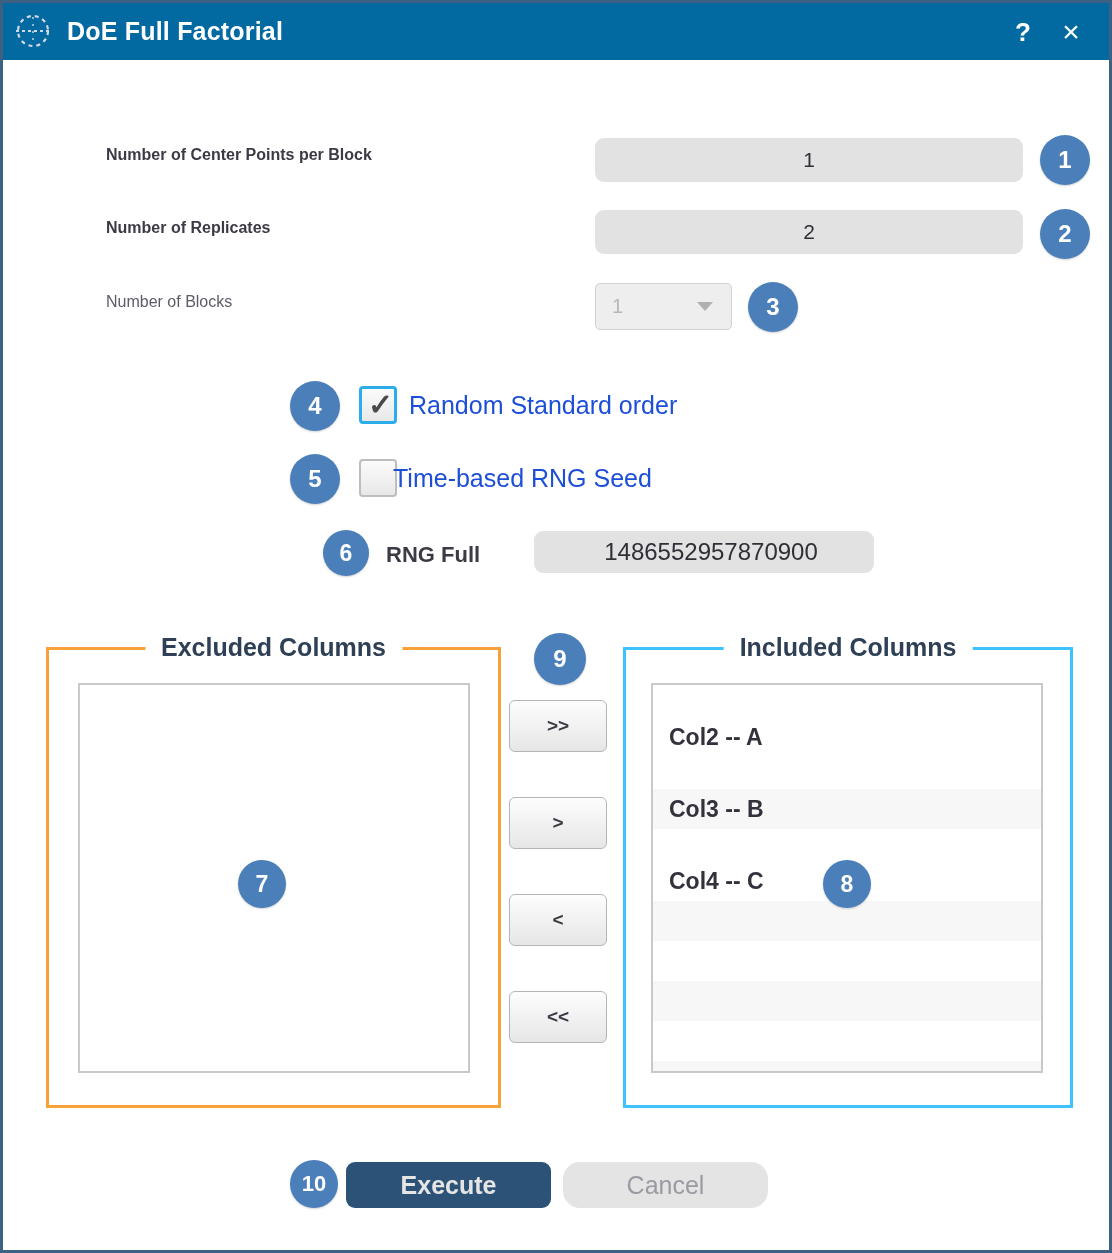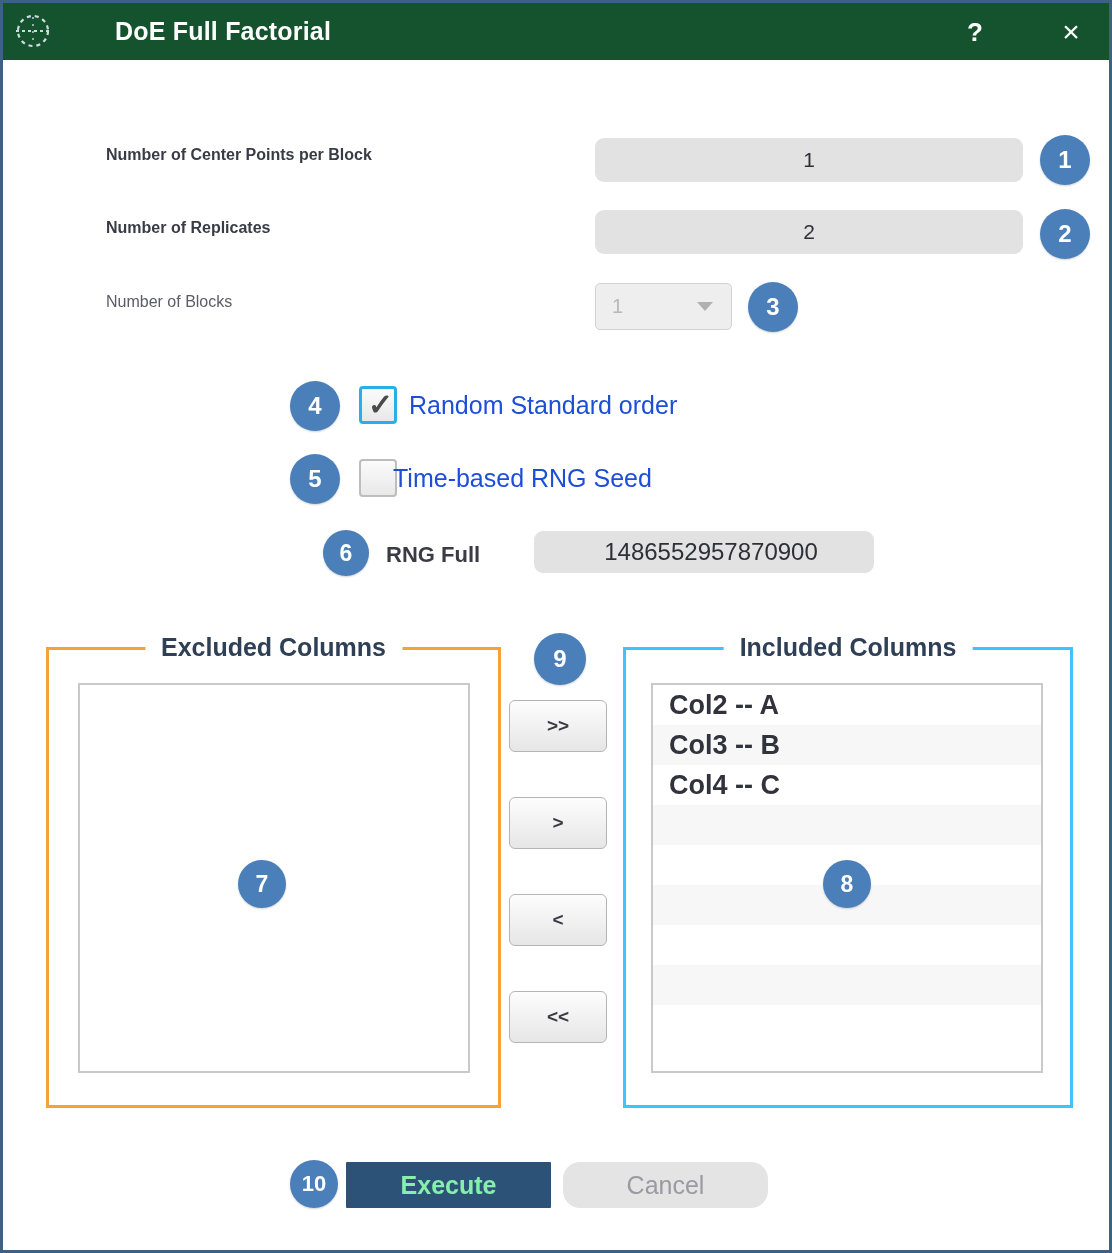--- a/index.html
+++ b/index.html
@@ -23,24 +23,23 @@
     border: 3px solid #3d6182;
     background: #ffffff;
   }
 
   
   .titlebar {
     position: absolute;
     left: 0; top: 0;
     width: 1106px;
     height: 57px;
-    background: #14532d;
+    background: #0369a1;
     display: flex;
     align-items: center;
-    gap: 48px;
   }
   .app-icon {
     width: 56px;
     height: 57px;
     position: relative;
     flex: 0 0 auto;
   }
   .app-icon svg { position: absolute; left: 10px; top: 8px; }
   .title-text {
     color: #ffffff;
@@ -191,25 +190,26 @@
     position: absolute;
     box-sizing: border-box;
     background: #ffffff;
     border: 2px solid #c9c9c9;
     overflow: hidden;
   }
   .list-item {
     height: 40px;
     line-height: 40px;
     padding-left: 16px;
-    font-size: 27px;
+    font-size: 23px;
     font-weight: bold;
     color: #32323c;
     background: #ffffff;
     white-space: nowrap;
+    margin-top: 32px;
   }
   .list-item:nth-child(even) { background: #f7f7f7; }
   .list-filler {
     height: 40px;
     background: #ffffff;
   }
   .list-filler:nth-child(even) { background: #f7f7f7; }
 
   
   .xfer-btn {
@@ -228,22 +228,22 @@
     justify-content: center;
     user-select: none;
   }
 
   
   .btn-primary {
     position: absolute;
     box-sizing: border-box;
     background: #2c5278;
     border: none;
-    border-radius: 1px;
-    color: #86efac;
+    border-radius: 9px;
+    color: #e5e5e5;
     font-family: "Liberation Sans", sans-serif;
     font-size: 25px;
     font-weight: bold;
     cursor: pointer;
   }
   .btn-secondary {
     position: absolute;
     box-sizing: border-box;
     background: #e4e4e4;
     border: none;

